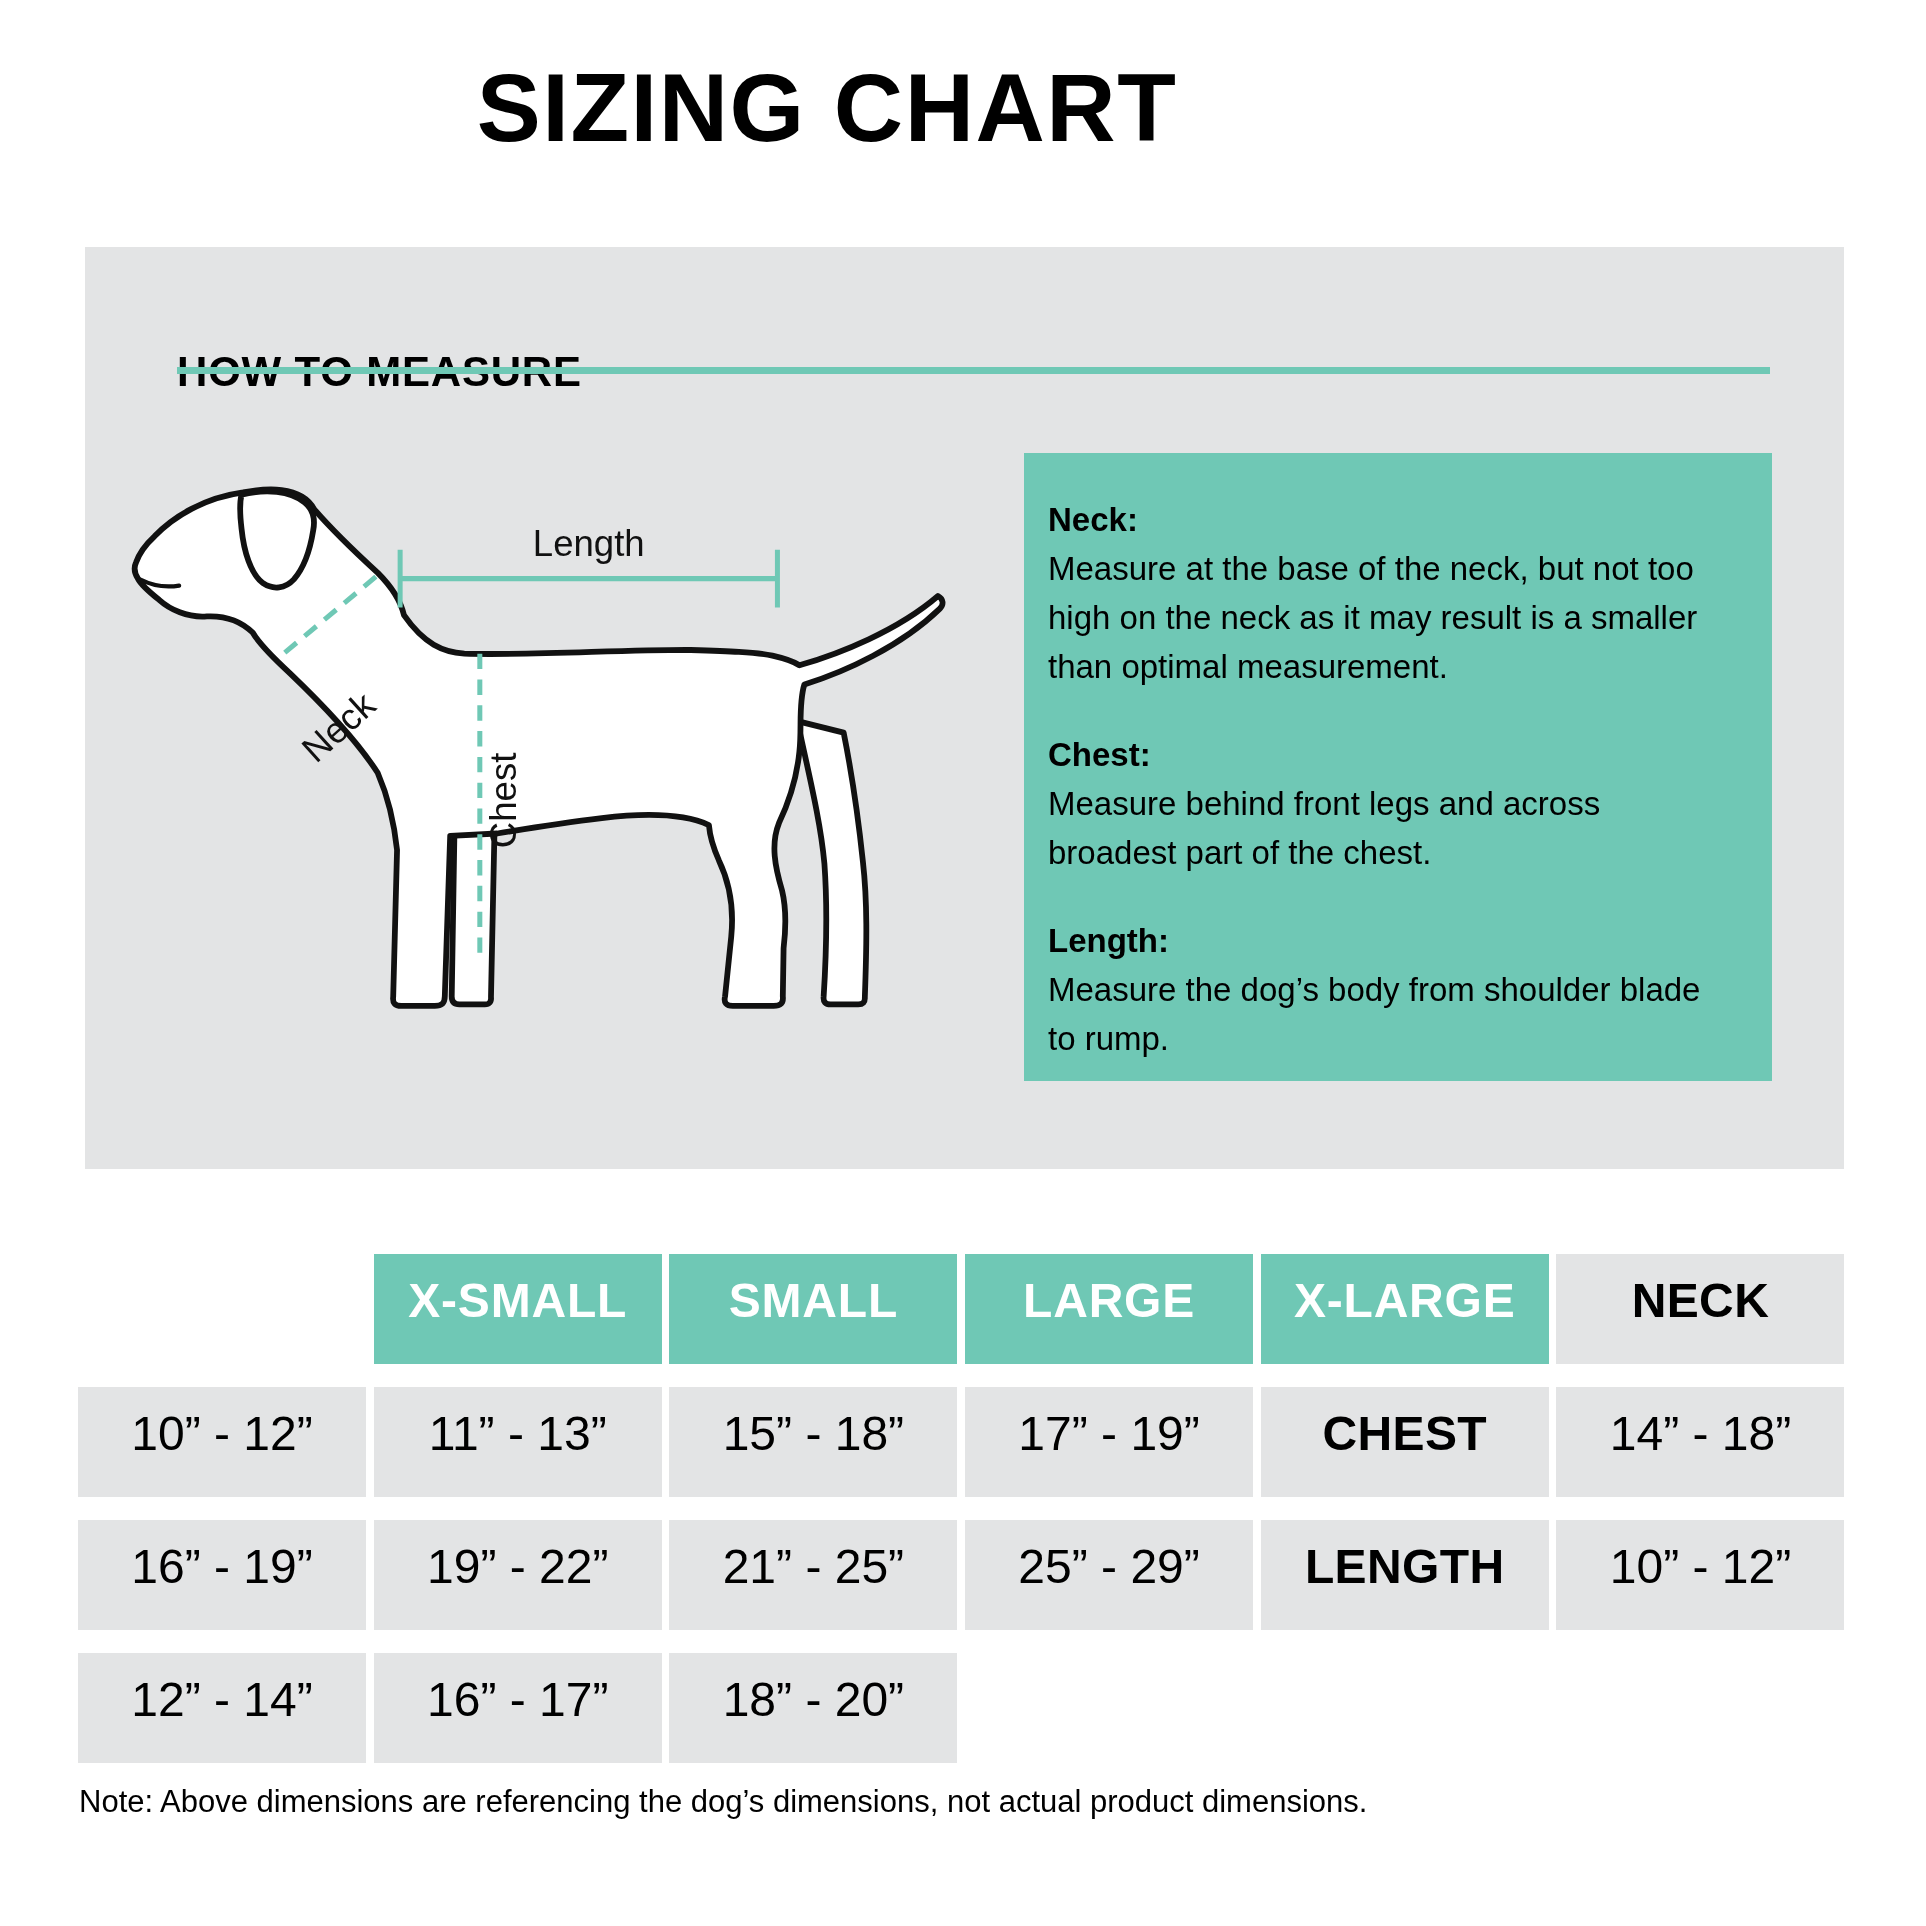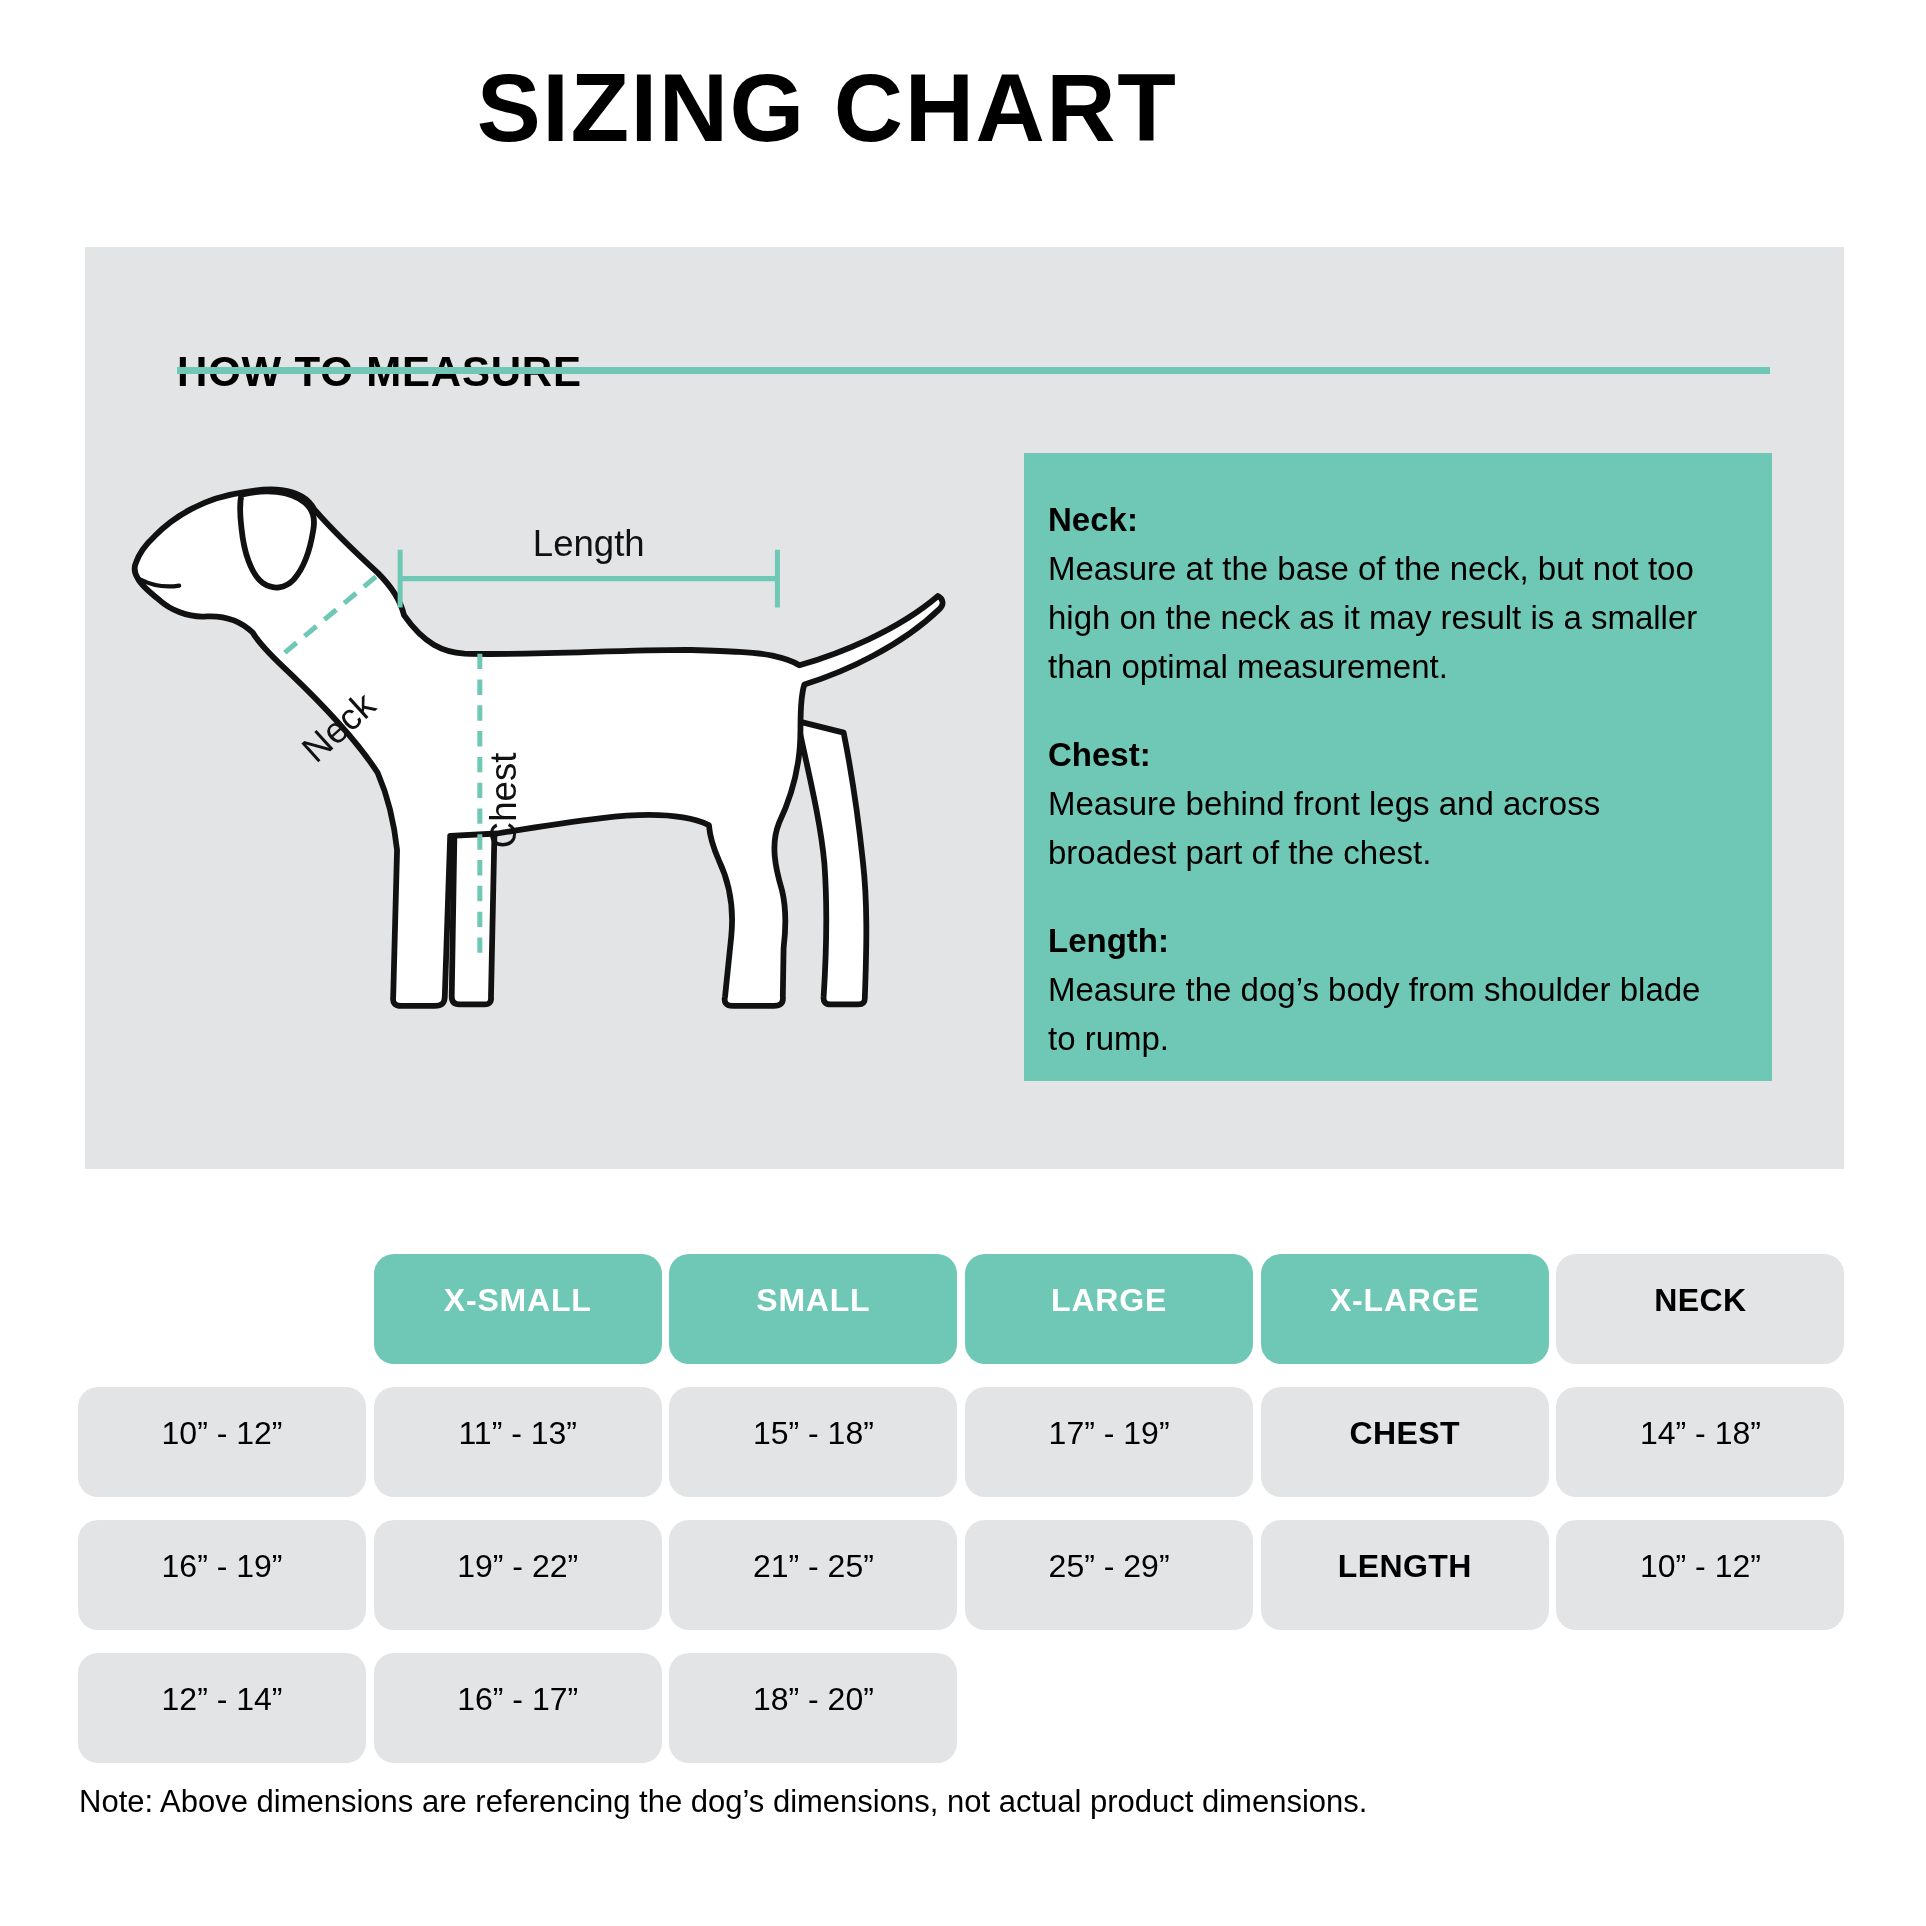--- a/index.html
+++ b/index.html
@@ -48,21 +48,21 @@
   
   #size-table{
     left:78px;top:1254px;width:1768px;
     display:grid;
     grid-template-columns:288px repeat(5,288px);
     grid-template-rows:110px 110px 110px 110px;
     column-gap:7.7px;row-gap:23px;
   }
   #size-table .cell{
     display:flex;align-items:center;justify-content:center;
-    font-size:32px;box-sizing:border-box;padding-bottom:18px;border-radius:20px;
+    font-size:48px;box-sizing:border-box;padding-bottom:18px;
   }
   #size-table .corner{background:transparent;}
   #size-table .th{background:#6fc8b5;color:#ffffff;font-weight:bold;letter-spacing:0.8px;}
   #size-table .rl{background:#e3e4e5;font-weight:bold;letter-spacing:0.4px;}
   #size-table .td{background:#e3e4e5;text-align:right;}
 
   
   #note{
     left:79px;top:1782px;width:1811px;font-size:31px;line-height:1.3;
   }

